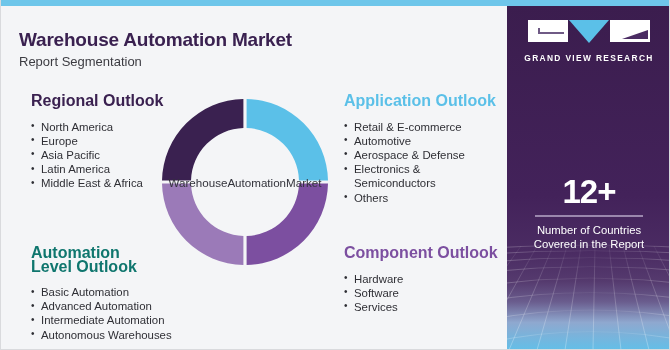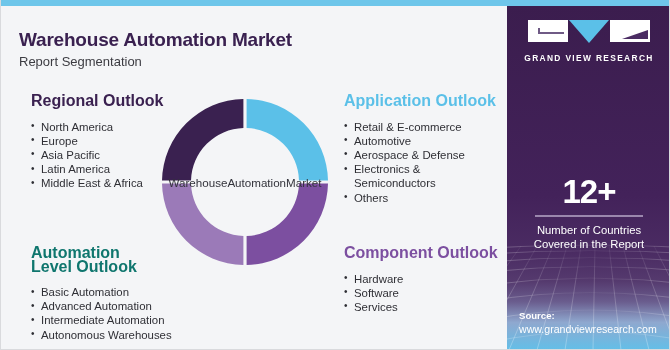--- a/index.html
+++ b/index.html
@@ -365,20 +365,16 @@
 
     <div id="stat-wrap">
       <div id="stat-value">12+</div>
       <div id="stat-divider"></div>
       <div id="stat-caption">
         <div>Number of Countries</div>
         <div>Covered in the Report</div>
       </div>
     </div>
 
-    <div id="source-wrap">
-      <div id="source-label">Source:</div>
-      <div id="source-url">www.grandviewresearch.com</div>
-    </div>
 
   </div>
 
 </div>
 
 </body></html>

